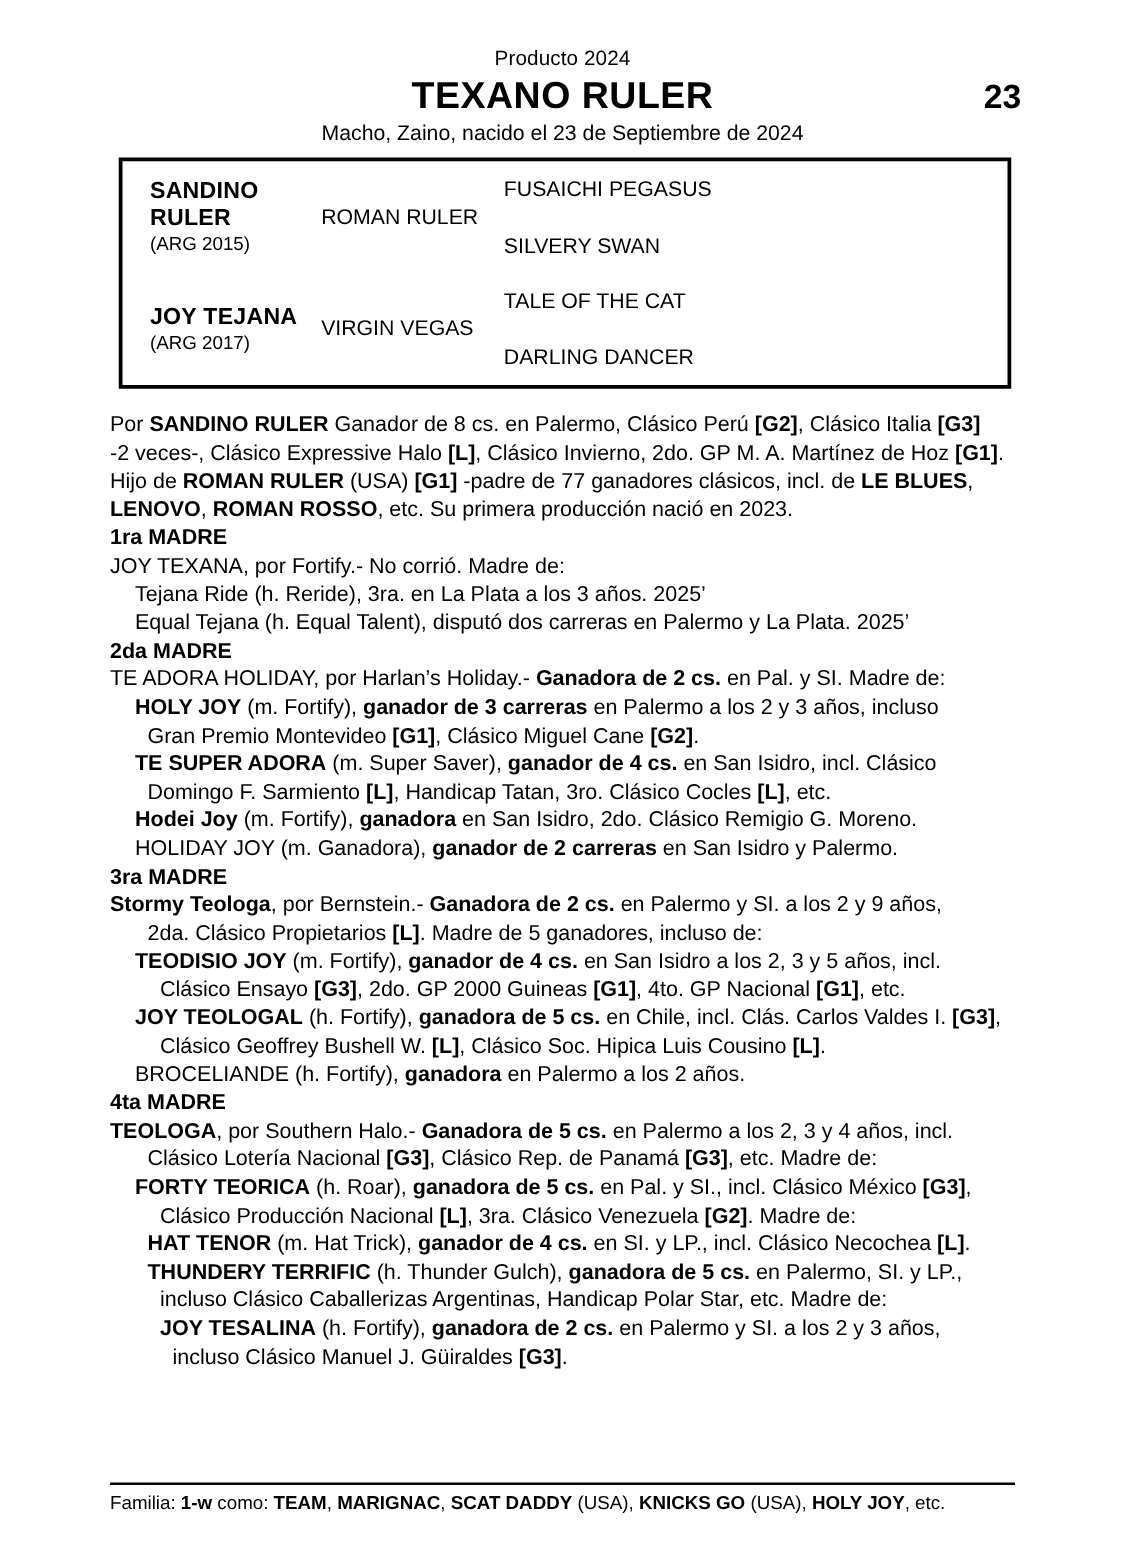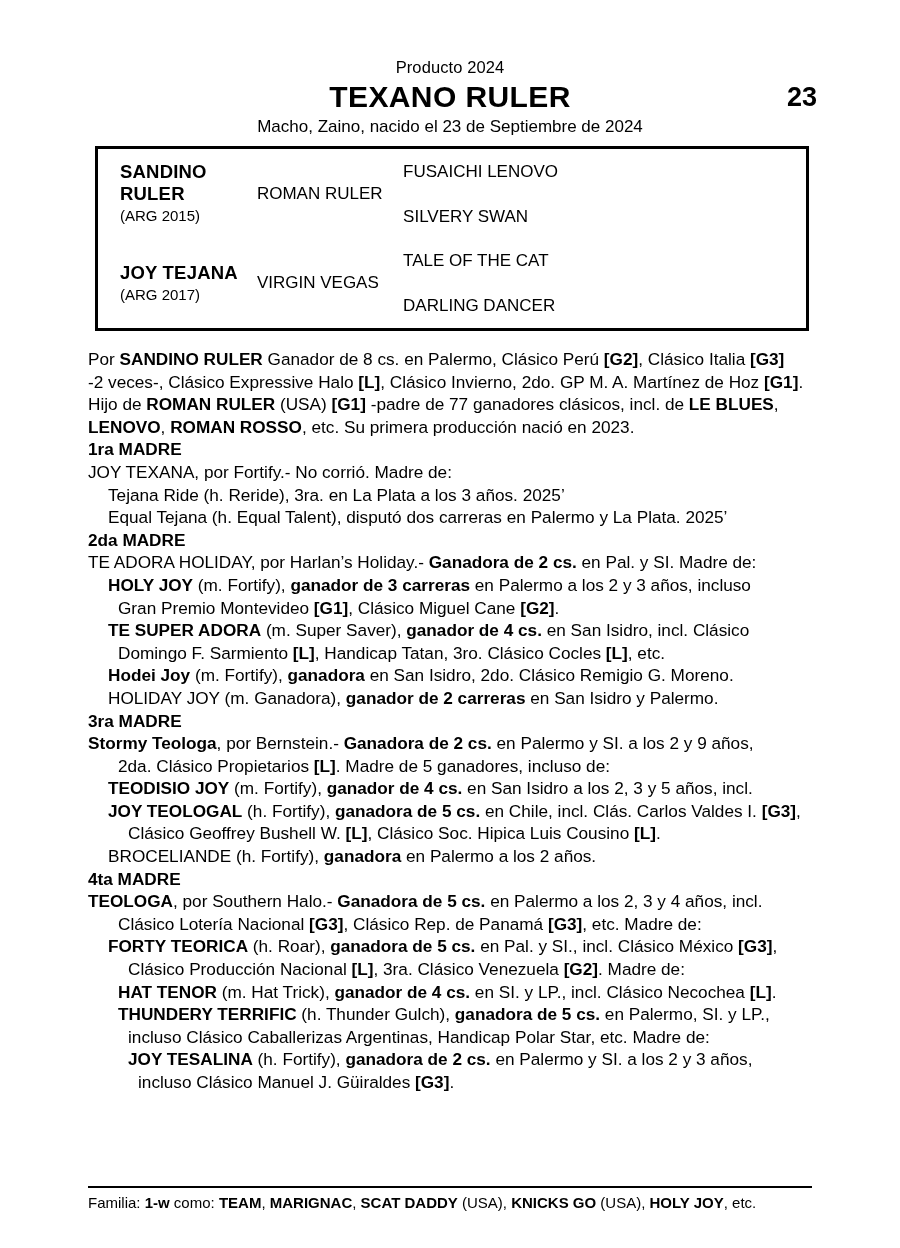--- a/index.html
+++ b/index.html
@@ -16,21 +16,21 @@
   }
   .page {
     position: relative;
     width: 900px;
     height: 1248px;
     box-sizing: border-box;
     padding: 0 88px;
   }
 
   
-  .hdr { position: relative; padding-top: 58px; }
+  .hdr { position: relative; padding-top: 38px; }
   .producto {
     text-align: center;
     font-size: 16.5px;
     line-height: 19px;
     letter-spacing: .1px;
   }
   .title-row {
     position: relative;
     text-align: center;
     margin-top: 3px;
@@ -174,21 +174,21 @@
         <span class="gname">VIRGIN VEGAS</span>
       </div>
       <div class="ped-quarter">
         
       </div>
 
     </div>
 
     <div class="ped-col col-ggp">
       <div class="ped-eighth">
-        <span class="ggname">FUSAICHI LENOVO</span>
+        <span class="ggname">FUSAICHI PEGASUS</span>
       </div>
       <div class="ped-eighth">
         <span class="ggname">SILVERY SWAN</span>
       </div>
       <div class="ped-eighth">
         <span class="ggname">TALE OF THE CAT</span>
       </div>
       <div class="ped-eighth">
         <span class="ggname">DARLING DANCER</span>
       </div>
@@ -217,20 +217,21 @@
         <div class="ln i1"><b>HOLY JOY</b><span> (m. Fortify), </span><b>ganador de 3 carreras</b><span> en Palermo a los 2 y 3 años, incluso</span></div>
         <div class="ln i2"><span>Gran Premio Montevideo </span><b>[G1]</b><span>, Clásico Miguel Cane </span><b>[G2]</b><span>.</span></div>
         <div class="ln i1"><b>TE SUPER ADORA</b><span> (m. Super Saver), </span><b>ganador de 4 cs.</b><span> en San Isidro, incl. Clásico</span></div>
         <div class="ln i2"><span>Domingo F. Sarmiento </span><b>[L]</b><span>, Handicap Tatan, 3ro. Clásico Cocles </span><b>[L]</b><span>, etc.</span></div>
         <div class="ln i1"><b>Hodei Joy</b><span> (m. Fortify), </span><b>ganadora</b><span> en San Isidro, 2do. Clásico Remigio G. Moreno.</span></div>
         <div class="ln i1"><span>HOLIDAY JOY (m. Ganadora), </span><b>ganador de 2 carreras</b><span> en San Isidro y Palermo.</span></div>
         <div class="gen-head">3ra MADRE</div>
         <div class="ln"><b>Stormy Teologa</b><span>, por Bernstein.- </span><b>Ganadora de 2 cs.</b><span> en Palermo y SI. a los 2 y 9 años,</span></div>
         <div class="ln i2"><span>2da. Clásico Propietarios </span><b>[L]</b><span>. Madre de 5 ganadores, incluso de:</span></div>
         <div class="ln i1"><b>TEODISIO JOY</b><span> (m. Fortify), </span><b>ganador de 4 cs.</b><span> en San Isidro a los 2, 3 y 5 años, incl.</span></div>
+        <div class="ln i3"><span>Clásico Ensayo </span><b>[G3]</b><span>, 2do. GP 2000 Guineas </span><b>[G1]</b><span>, 4to. GP Nacional </span><b>[G1]</b><span>, etc.</span></div>
         <div class="ln i1"><b>JOY TEOLOGAL</b><span> (h. Fortify), </span><b>ganadora de 5 cs.</b><span> en Chile, incl. Clás. Carlos Valdes I. </span><b>[G3]</b><span>,</span></div>
         <div class="ln i3"><span>Clásico Geoffrey Bushell W. </span><b>[L]</b><span>, Clásico Soc. Hipica Luis Cousino </span><b>[L]</b><span>.</span></div>
         <div class="ln i1"><span>BROCELIANDE (h. Fortify), </span><b>ganadora</b><span> en Palermo a los 2 años.</span></div>
         <div class="gen-head">4ta MADRE</div>
         <div class="ln"><b>TEOLOGA</b><span>, por Southern Halo.- </span><b>Ganadora de 5 cs.</b><span> en Palermo a los 2, 3 y 4 años, incl.</span></div>
         <div class="ln i2"><span>Clásico Lotería Nacional </span><b>[G3]</b><span>, Clásico Rep. de Panamá </span><b>[G3]</b><span>, etc. Madre de:</span></div>
         <div class="ln i1"><b>FORTY TEORICA</b><span> (h. Roar), </span><b>ganadora de 5 cs.</b><span> en Pal. y SI., incl. Clásico México </span><b>[G3]</b><span>,</span></div>
         <div class="ln i3"><span>Clásico Producción Nacional </span><b>[L]</b><span>, 3ra. Clásico Venezuela </span><b>[G2]</b><span>. Madre de:</span></div>
         <div class="ln i2"><b>HAT TENOR</b><span> (m. Hat Trick), </span><b>ganador de 4 cs.</b><span> en SI. y LP., incl. Clásico Necochea </span><b>[L]</b><span>.</span></div>
         <div class="ln i2"><b>THUNDERY TERRIFIC</b><span> (h. Thunder Gulch), </span><b>ganadora de 5 cs.</b><span> en Palermo, SI. y LP.,</span></div>

